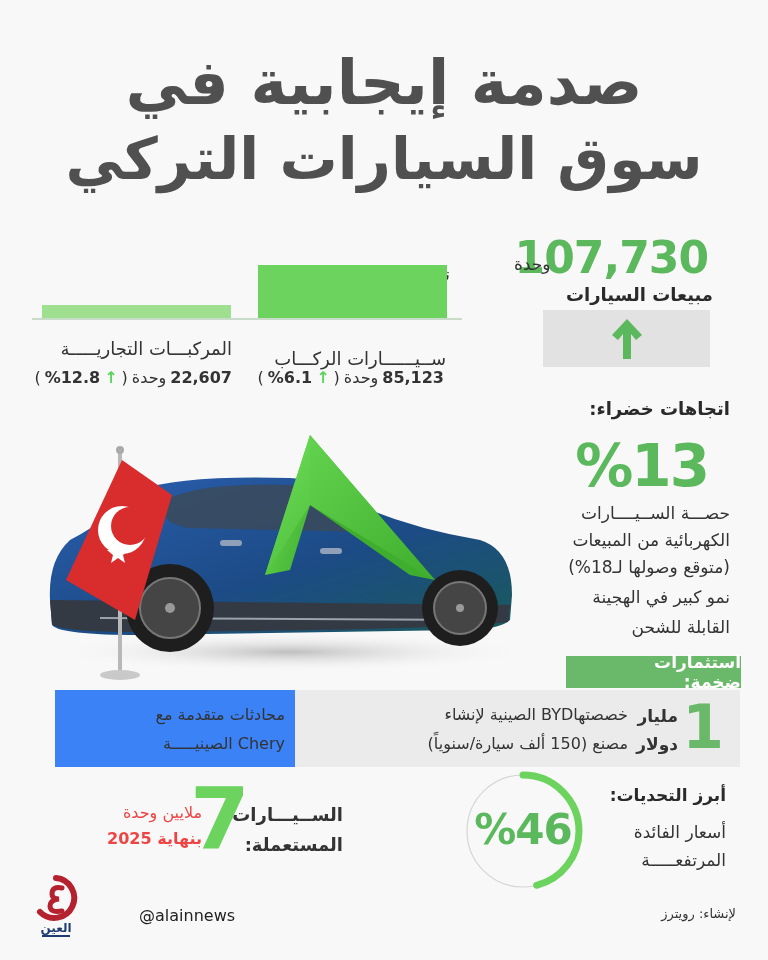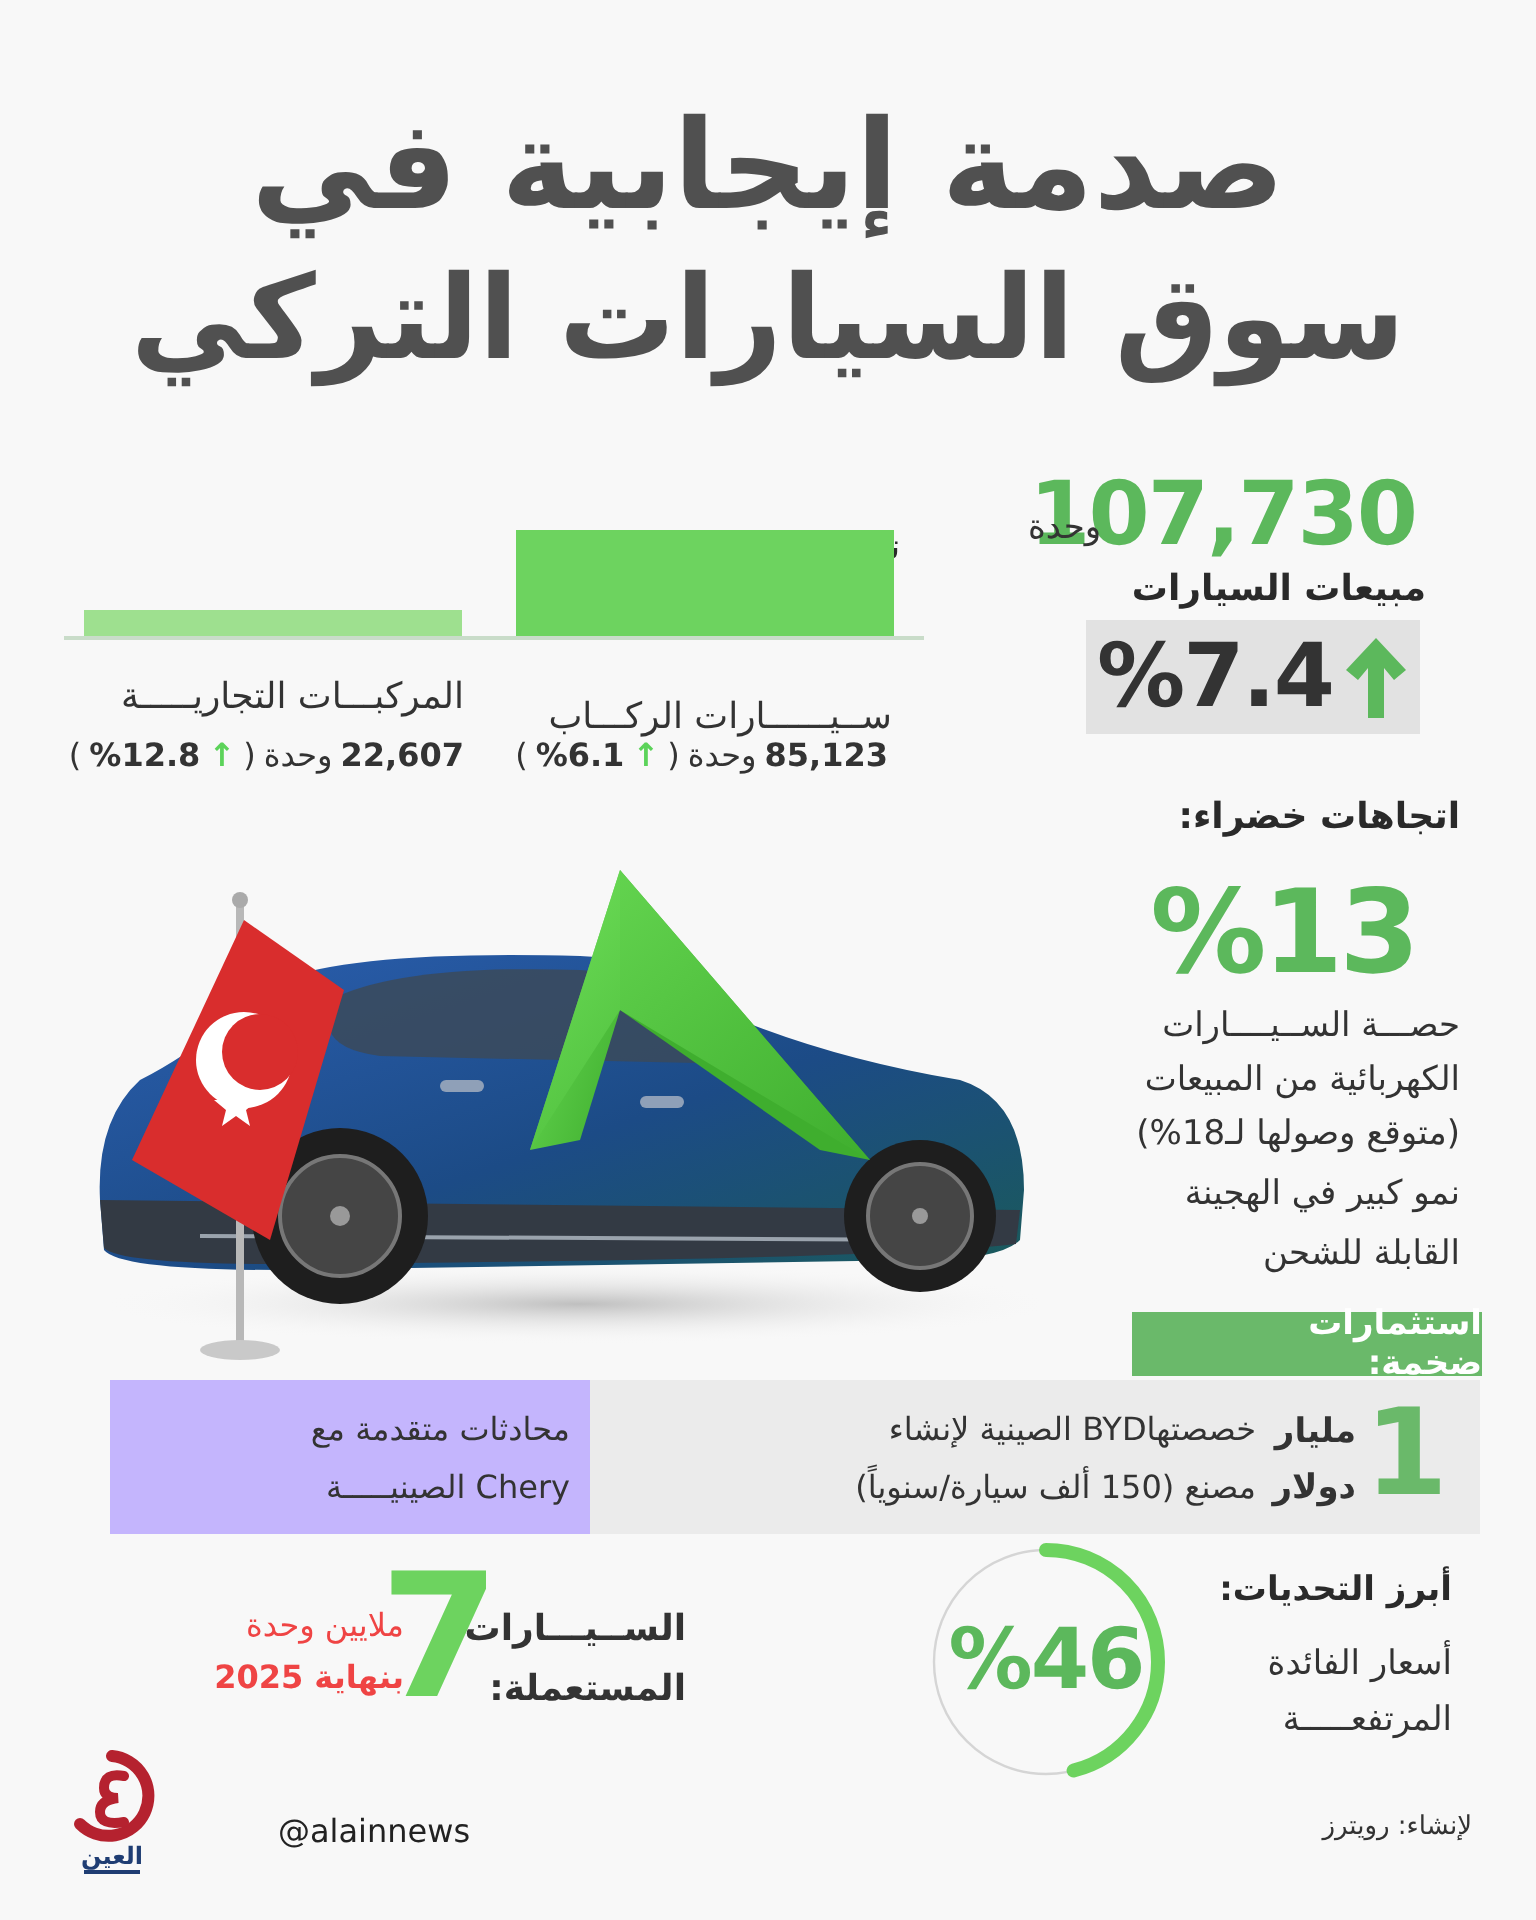--- a/index.html
+++ b/index.html
@@ -60,21 +60,21 @@
   .hybrid-desc { position: absolute; right: 38px; top: 582px; width: 200px; font-size: 17px; line-height: 30px; color: #333; text-align: right; }
 
   
   .invest-title {
     position: absolute; left: 566px; top: 656px; width: 175px; height: 32px;
     background: #6ab96a; color: #fff; font-size: 17px; font-weight: bold;
     display: flex; align-items: center; justify-content: center; padding-left: 34px;
   }
   .invest-row { position: absolute; left: 55px; top: 690px; width: 685px; height: 77px; display: flex; }
   .invest-cell-byd { width: 445px; height: 77px; background: #ebebeb; position: relative; }
-  .invest-cell-chery { width: 240px; height: 77px; background: #c4b5fd; position: relative; }
+  .invest-cell-chery { width: 240px; height: 77px; background: #3b82f6; position: relative; }
   .big-one { position: absolute; right: 16px; top: 2px; font-size: 60px; font-weight: bold; color: #6ab96a; }
   .billion { position: absolute; right: 62px; top: 12px; font-size: 17px; font-weight: bold; line-height: 28px; color: #333; }
   .byd-text { position: absolute; right: 112px; top: 10px; font-size: 16px; line-height: 29px; color: #333; }
   .chery-text { position: absolute; left: 30px; top: 10px; width: 200px; font-size: 16px; line-height: 29px; color: #333; text-align: right; }
 
   
   .chal-title { position: absolute; right: 42px; top: 785px; font-size: 17px; font-weight: bold; color: #2a2a2a; }
   .chal-desc { position: absolute; right: 42px; top: 818px; font-size: 17px; line-height: 28px; color: #333; text-align: right; }
   .ring { position: absolute; left: 462px; top: 770px; width: 122px; height: 122px; }
   .ring-value { position: absolute; left: 462px; top: 805px; width: 122px; text-align: center; font-size: 42px; font-weight: bold; color: #5cb85c; direction: ltr; letter-spacing: -1px; }
@@ -93,21 +93,20 @@
 </head>
 <body>
 
 <div class="title l1">صدمة إيجابية في</div>
 <div class="title l2">سوق السيارات التركي</div>
 
 <div class="sales-number">107,730</div>
 <div class="sales-unit">وحدة</div>
 <div class="sales-label">مبيعات السيارات</div>
 <div class="growth-box">
-  <span class="growth-value">%7.4</span>
   <svg class="up-arrow-big" viewBox="0 0 34 44">
     <path d="M17 2 L32 18 L26 23 L21 17 L21 42 L13 42 L13 17 L8 23 L2 18 Z" fill="#5cb85c"></path>
   </svg>
 </div>
 
 <div class="includes-label">تشمل:</div>
 <div class="bar passenger"></div>
 <div class="bar commercial"></div>
 <div class="bar-axis"></div>
 

